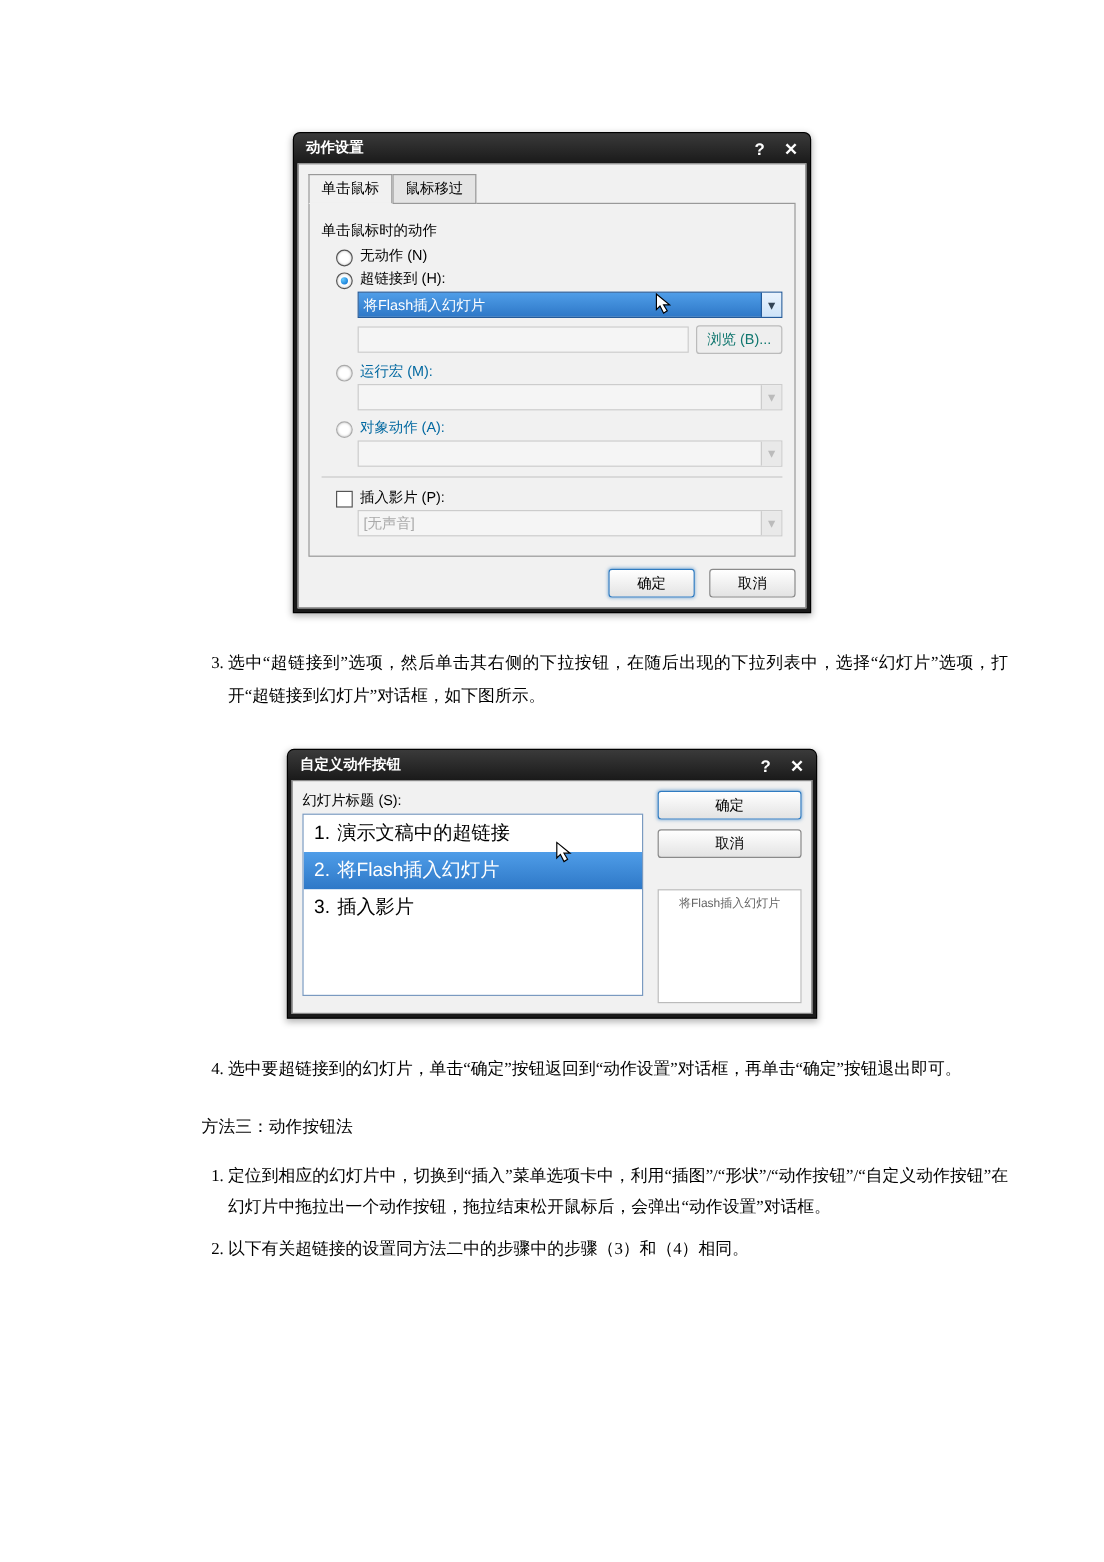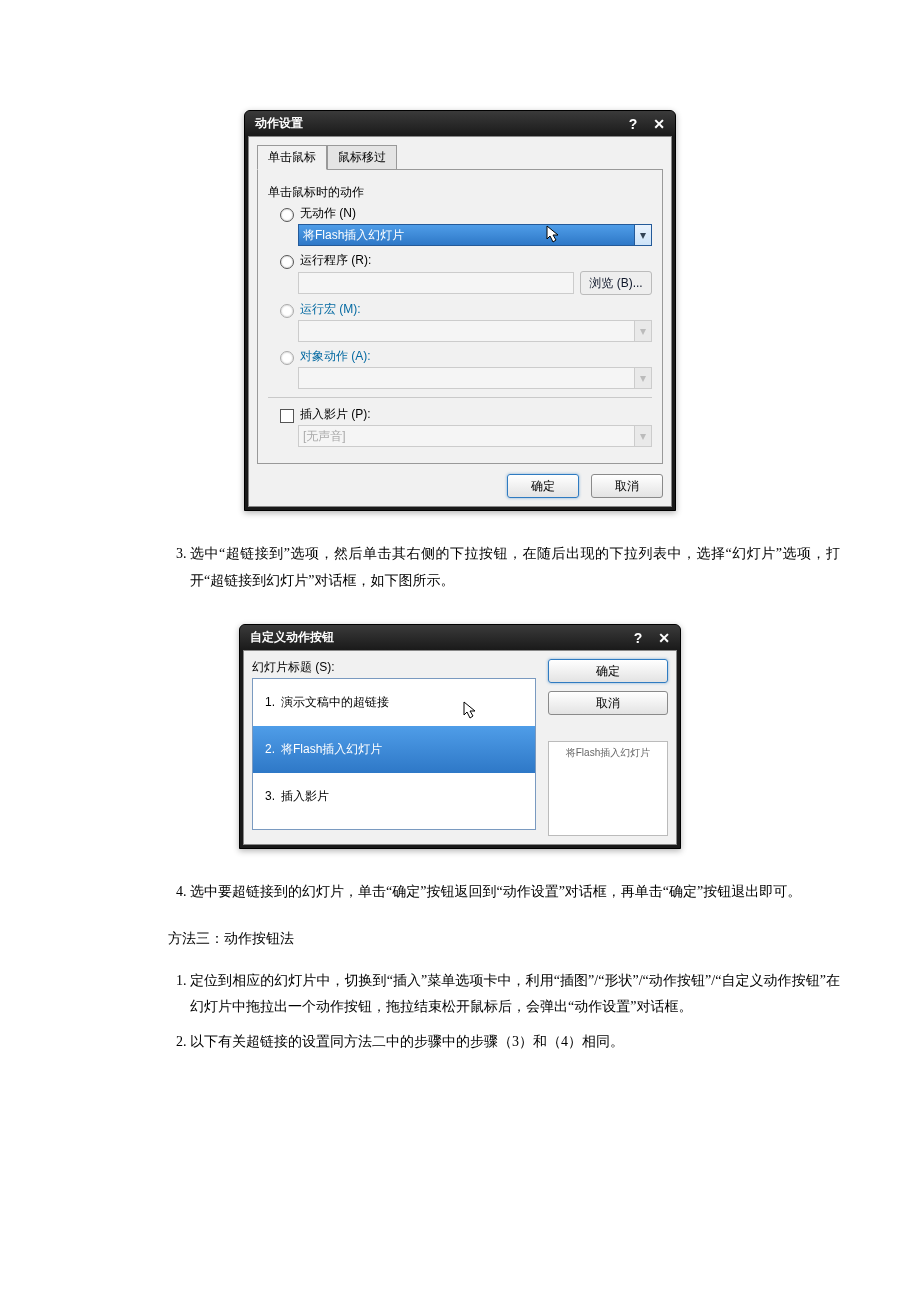--- a/index.html
+++ b/index.html
@@ -94,33 +94,33 @@
   }
   .combo.selected .arrow { border-left:1px solid #245a99; }
   .combo.disabled { background:#f5f5f5; border-color:#ccc; color:#aaa; }
   .combo.disabled .arrow { background:#e9e9e9; border-left-color:#ccc; color:#bbb; }
   .btn {
     min-width:70px; height:22px; border:1px solid #8a8a8a; border-radius:3px;
     background:linear-gradient(to bottom,#fff,#e3e3e3); font-size:12px; display:inline-flex;
     align-items:center; justify-content:center; cursor:pointer;
   }
   .btn.primary { border-color:#2f7bc1; box-shadow:0 0 3px rgba(47,123,193,0.6); }
-  .btn.disabled { color:#0f172a; border-color:#bbb; background:#eee; cursor:default; }
+  .btn.disabled { color:#0f766e; border-color:#bbb; background:#eee; cursor:default; }
   .divider { border:none; border-top:1px solid #c9c9c9; margin:8px 0; }
   .dlg-buttons { display:flex; justify-content:flex-end; gap:12px; margin-top:10px; }
   .rel { position:relative; }
   
   .d2-cols { display:flex; gap:12px; }
   .d2-left { flex:1; }
   .d2-right { width:120px; display:flex; flex-direction:column; gap:8px; }
   .listbox {
     border:1px solid #7a9ac0; background:#fff; height:150px; overflow:hidden; margin-top:2px;
     position:relative;
   }
-  .list-item { padding:15px 6px; font-size:12px; white-space:nowrap; }
+  .list-item { padding:5px 6px; font-size:16px; white-space:nowrap; }
   .list-item .num { display:inline-block; width:16px; text-align:right; margin-right:6px; }
   .list-item.selected { background: linear-gradient(to bottom,#4f9de8,#2e78c7); color:#fff; }
   .preview {
     border:1px solid #bbb; background:#fff; height:85px; margin-top:18px; font-size:10px; color:#666;
     padding:4px; overflow:hidden;
   }
   
   ol.doc-list { padding-left: 110px; margin: 20px 0; }
   ol.doc-list > li { margin-bottom: 8px; line-height: 1.9; text-align: justify; }
   .section-label { margin: 24px 0 10px 88px; }
@@ -145,34 +145,36 @@
         <div class="tab">鼠标移过</div>
       </div>
       <div class="tab-panel">
         <div class="group-label">单击鼠标时的动作</div>
 
         <div class="radio-row">
           <span class="radio"></span>
           <span>无动作 (N)</span>
         </div>
 
+        <div class="radio-row">
+          <span class="radio checked">
+              <span class="dot"></span>
+            </span>
+          <span>超链接到 (H):</span>
+        </div>
         <div class="input-line rel">
           <div class="combo selected">
             <span>将Flash插入幻灯片</span>
             <span class="arrow">▾</span>
           </div>
           <svg class="cursor-svg" style="left:248px; top:1px;" width="16" height="20" viewBox="0 0 16 20">
               <path d="M1 1 L1 14 L4 11 L7 17 L10 15 L7 10 L12 10 Z" fill="#fff" stroke="#000" stroke-width="1"></path>
             </svg>
         </div>
 
-        <div class="radio-row">
-          <span class="radio"></span>
-          <span>运行程序 (R):</span>
-        </div>
         <div class="input-line">
           <div class="combo disabled" style="flex:1;">
             <span></span>
           </div>
           <div class="btn disabled">浏览 (B)...</div>
         </div>
 
         <div class="radio-row disabled">
           <span class="radio disabled"></span>
           <span>运行宏 (M):</span>

